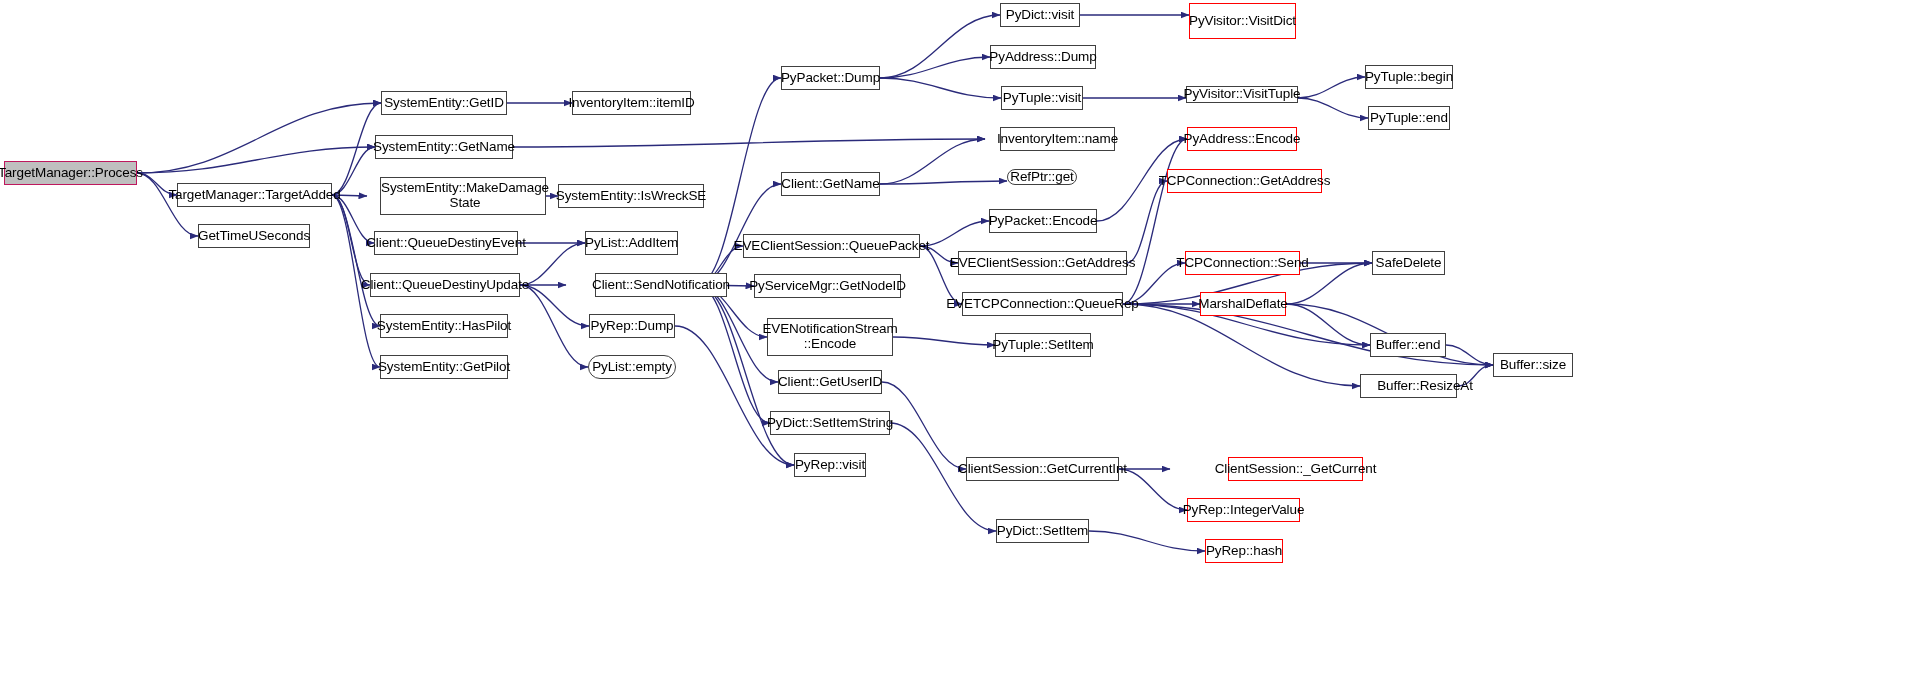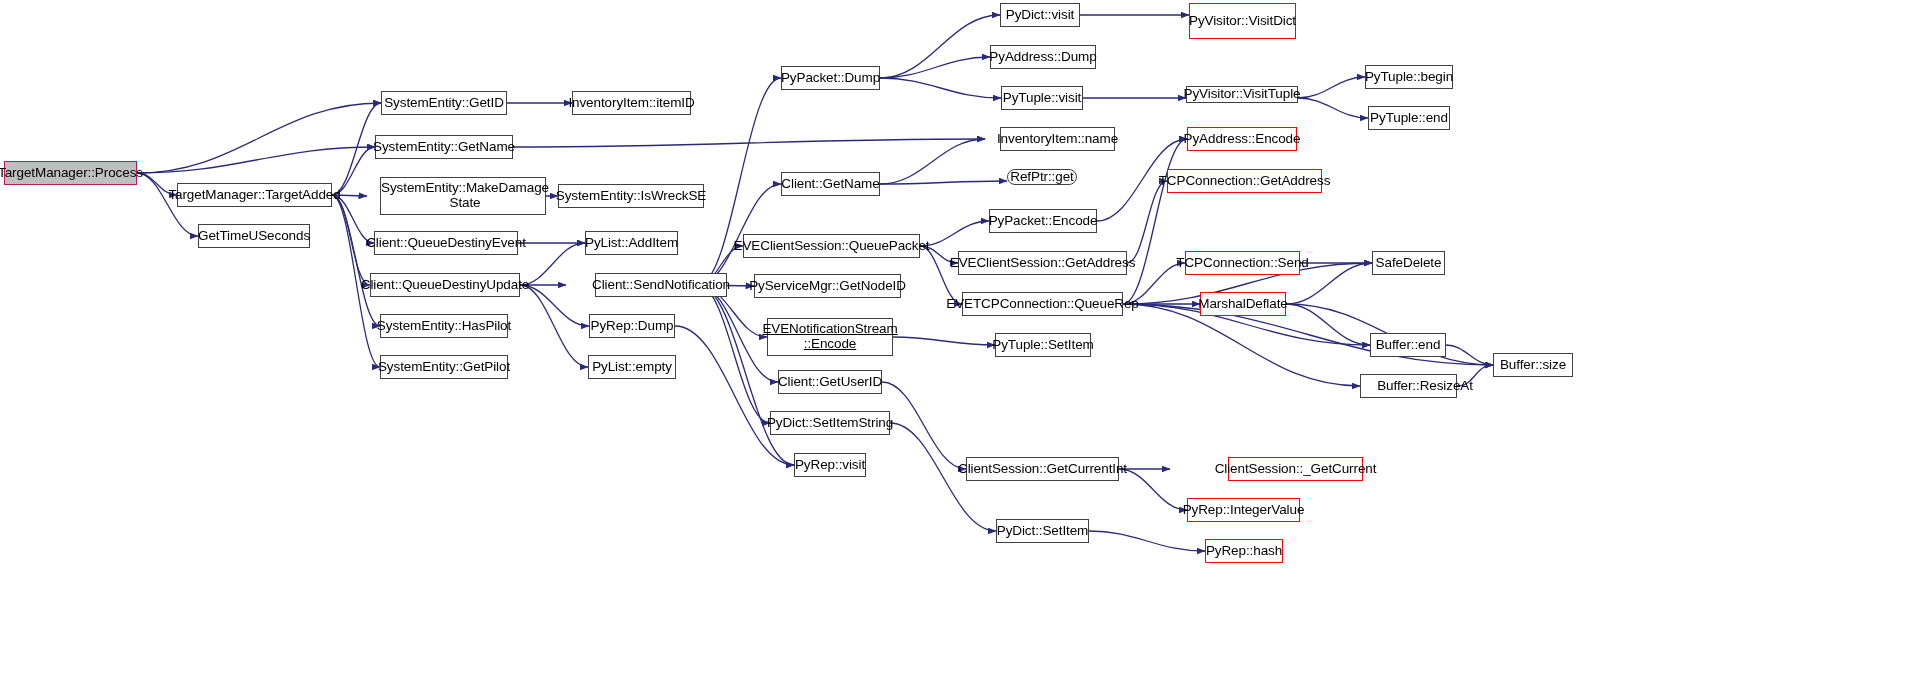--- a/index.html
+++ b/index.html
@@ -131,26 +131,26 @@
 State</div>
     <div class="node" style="left: 374px; top: 231px; width: 144px; height: 24px;">Client::QueueDestinyEvent</div>
     <div class="node" style="left: 370px; top: 273px; width: 150px; height: 24px;">Client::QueueDestinyUpdate</div>
     <div class="node" style="left: 380px; top: 314px; width: 128px; height: 24px;">SystemEntity::HasPilot</div>
     <div class="node" style="left: 380px; top: 355px; width: 128px; height: 24px;">SystemEntity::GetPilot</div>
     <div class="node" style="left: 572px; top: 91px; width: 119px; height: 24px;">InventoryItem::itemID</div>
     <div class="node" style="left: 558px; top: 184px; width: 146px; height: 24px;">SystemEntity::IsWreckSE</div>
     <div class="node" style="left: 585px; top: 231px; width: 93px; height: 24px;">PyList::AddItem</div>
     <div class="node" style="left: 566px; top: 273px; width: 132px; height: 24px; margin-left: 29px;">Client::SendNotification</div>
     <div class="node" style="left: 589px; top: 314px; width: 86px; height: 24px;">PyRep::Dump</div>
-    <div class="node" style="left: 588px; top: 355px; width: 88px; height: 24px;">PyList::empty</div>
+    <div class="node" style="left: 588px; top: 355px; width: 88px; height: 24px; border-radius: 12px;">PyList::empty</div>
     <div class="node" style="left: 781px; top: 66px; width: 99px; height: 24px;">PyPacket::Dump</div>
     <div class="node" style="left: 781px; top: 172px; width: 99px; height: 24px;">Client::GetName</div>
     <div class="node" style="left: 743px; top: 234px; width: 177px; height: 24px;">EVEClientSession::QueuePacket</div>
     <div class="node" style="left: 754px; top: 274px; width: 147px; height: 24px;">PyServiceMgr::GetNodeID</div>
-    <div class="node" style="left: 767px; top: 318px; width: 126px; height: 38px; text-decoration: underline;">EVENotificationStream
+    <div class="node" style="left: 767px; top: 318px; width: 126px; height: 38px;">EVENotificationStream
 ::Encode</div>
     <div class="node" style="left: 778px; top: 370px; width: 104px; height: 24px;">Client::GetUserID</div>
     <div class="node" style="left: 770px; top: 411px; width: 120px; height: 24px;">PyDict::SetItemString</div>
     <div class="node" style="left: 794px; top: 453px; width: 72px; height: 24px;">PyRep::visit</div>
     <div class="node" style="left: 1000px; top: 3px; width: 80px; height: 24px;">PyDict::visit</div>
     <div class="node" style="left: 990px; top: 45px; width: 106px; height: 24px;">PyAddress::Dump</div>
     <div class="node" style="left: 1001px; top: 86px; width: 82px; height: 24px;">PyTuple::visit</div>
     <div class="node" style="left: 985px; top: 127px; width: 115px; height: 24px; margin-left: 15px;">InventoryItem::name</div>
     <div class="node" style="left: 1007px; top: 169px; width: 70px; height: 16px; border-radius: 10px;">RefPtr::get</div>
     <div class="node" style="left: 989px; top: 209px; width: 108px; height: 24px;">PyPacket::Encode</div>

